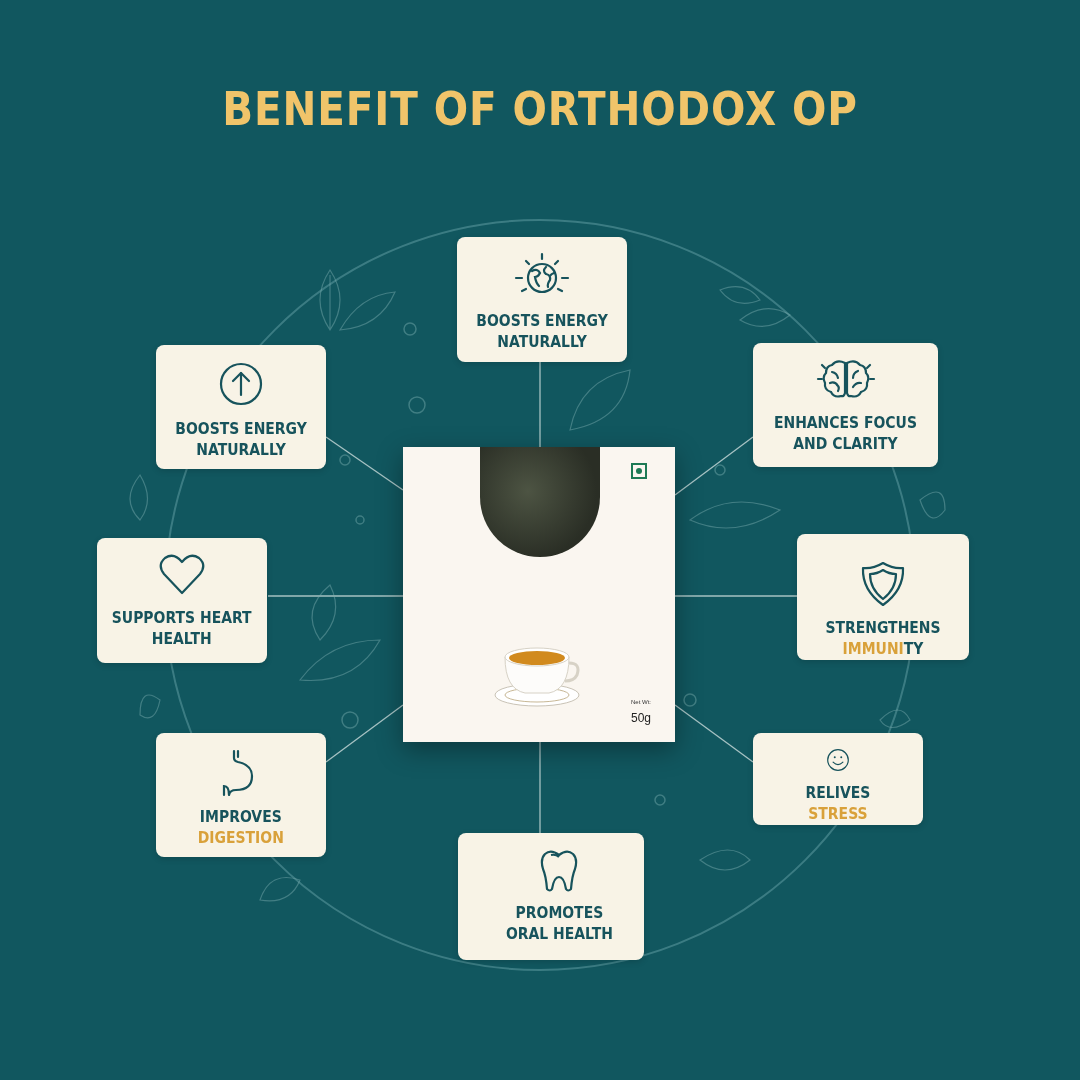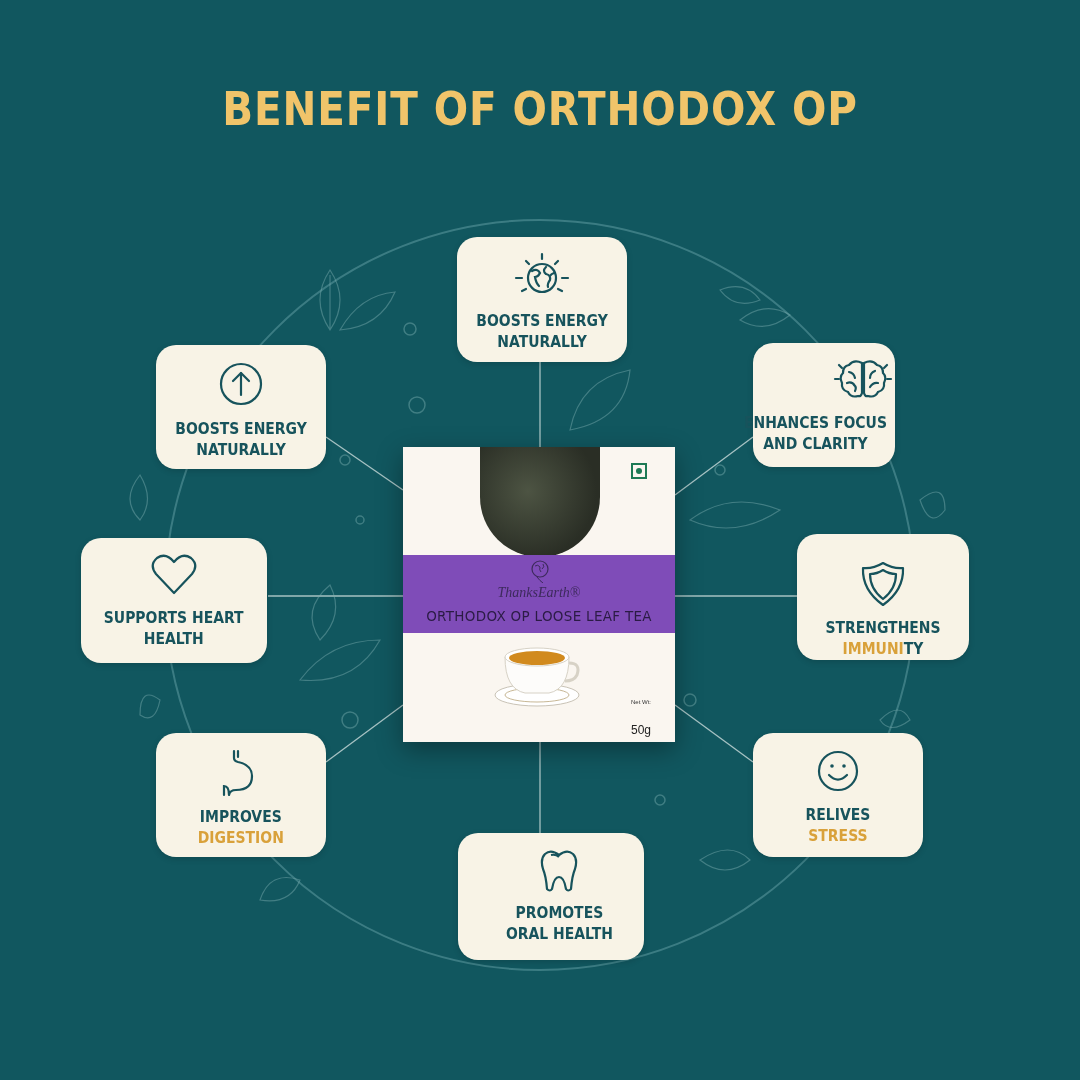--- a/index.html
+++ b/index.html
@@ -8,21 +8,21 @@
       background:#11575f;
       font-family:"Liberation Sans", "DejaVu Sans", sans-serif;
     }
     .bg { position:absolute; inset:0; }
     .title {
       position:absolute; left:0; right:0; top:82px; text-align:center;
       color:#f0c46a; font-weight:bold; font-size:46px; letter-spacing:1px;
       font-family:"DejaVu Sans", sans-serif; transform:scaleX(0.88);
     }
     .card {
-      position:absolute; background:#f8f3e6; border-radius:20px;
+      position:absolute; background:#f8f3e6; border-radius:8px;
       display:flex; flex-direction:column; align-items:center; justify-content:flex-start;
       box-shadow:0 2px 6px rgba(0,0,0,0.15);
       color:#17535c; text-align:center;
     }
     .card svg { margin-top:14px; }
     .card .lbl {
       font-family:"DejaVu Sans", sans-serif; font-weight:bold; font-size:15.5px;
       line-height:21px; margin-top:10px; transform:scaleX(0.9); white-space:nowrap;
     }
     .gold { color:#d9a13a; }
@@ -47,21 +47,21 @@
       font-family:"DejaVu Sans", sans-serif; font-size:13.5px; color:#2b1b45; letter-spacing:0.3px;
     }
     .veg {
       position:absolute; right:28px; top:16px; width:12px; height:12px;
       border:2px solid #1d7a55; display:flex; align-items:center; justify-content:center;
     }
     .veg::after { content:""; width:6px; height:6px; border-radius:50%; background:#1d7a55; }
     .netwt {
       position:absolute; right:24px; top:252px; text-align:right; font-size:6px; color:#333;
     }
-    .netwt .w { font-size:12px; color:#222; display:block; margin-top:18px; }
+    .netwt .w { font-size:12px; color:#222; display:block; margin-top:6px; }
   </style>
 </head>
 <body>
 
 <svg class="bg" width="1080" height="1080" viewBox="0 0 1080 1080">
   <circle cx="540" cy="595" r="375" fill="none" stroke="#5f9aa0" stroke-opacity="0.55" stroke-width="2"></circle>
   <g stroke="#d8e6e4" stroke-opacity="0.75" stroke-width="1.3">
     <line x1="540" y1="362" x2="540" y2="447"></line>
     <line x1="326" y1="437" x2="403" y2="490"></line>
     <line x1="753" y1="437" x2="675" y2="495"></line>
@@ -128,39 +128,39 @@
       <line x1="25" y1="36" x2="25" y2="14"></line>
         <polyline points="17,22 25,14 33,22"></polyline>
     </g>
   </svg>
   <div class="lbl">
     <div>BOOSTS ENERGY</div>
     <div>NATURALLY</div>
   </div>
 </div>
 
-<div class="card" style="left:753px;top:343px;width:142px;height:124px;align-items:flex-end;">
+<div class="card" style="left:753px;top:343px;width:185px;height:124px;">
   <svg width="64" height="46" viewBox="0 0 64 46">
     <g fill="none" stroke="#17535c" stroke-width="2.2" stroke-linecap="round">
       <path d="M31 6 q-8 -4 -13 2 q-6 1 -6 8 q-4 4 -1 10 q-1 7 6 9 q3 6 10 4 q3 1 4 -3 z"></path>
       <path d="M33 6 q8 -4 13 2 q6 1 6 8 q4 4 1 10 q1 7 -6 9 q-3 6 -10 4 q-3 1 -4 -3 z"></path>
       <path d="M18 15 q5 1 6 6 M16 26 q5 -2 8 3 M44 14 q-5 2 -5 7 M47 26 q-5 -1 -8 4 M24 34 q2 -4 -1 -6"></path>
       <line x1="4" y1="22" x2="8" y2="22"></line>
         <line x1="56" y1="22" x2="60" y2="22"></line>
       <line x1="8" y1="8" x2="11" y2="11"></line>
         <line x1="56" y1="8" x2="53" y2="11"></line>
     </g>
   </svg>
   <div class="lbl">
     <div>ENHANCES FOCUS</div>
     <div>AND CLARITY</div>
   </div>
 </div>
 
-<div class="card" style="left:81px;top:538px;width:186px;height:125px;">
+<div class="card" style="left:97px;top:538px;width:170px;height:125px;">
   <svg width="50" height="46" viewBox="0 0 50 46">
     <path d="M25 41 L7 22 q-7 -9 1 -16 q9 -6 17 4 q8 -10 17 -4 q8 7 1 16 z" fill="none" stroke="#17535c" stroke-width="2.2" stroke-linejoin="round"></path>
   </svg>
   <div class="lbl">
     <div>SUPPORTS HEART</div>
     <div>HEALTH</div>
   </div>
 </div>
 
 <div class="card" style="left:797px;top:534px;width:172px;height:126px;justify-content:flex-end;">
@@ -179,21 +179,21 @@
 <div class="card" style="left:156px;top:733px;width:170px;height:124px;">
   <svg width="50" height="50" viewBox="0 0 50 50">
     <path d="M18 4 v7 q0 3 4 4 q14 3 14 14 q0 14 -16 14 q-6 0 -7 5 M22 4 v6 M13 48 q0 -9 -5 -9 v9" fill="none" stroke="#17535c" stroke-width="2.2" stroke-linecap="round"></path>
   </svg>
   <div class="lbl">
     <div>IMPROVES</div>
     <div class="gold">DIGESTION</div>
   </div>
 </div>
 
-<div class="card" style="left:753px;top:733px;width:170px;height:124px;">
+<div class="card" style="left:753px;top:733px;width:170px;height:92px;">
   <svg width="48" height="48" viewBox="0 0 48 48">
     <g fill="none" stroke="#17535c" stroke-width="2.2" stroke-linecap="round">
       <circle cx="24" cy="24" r="19"></circle>
       <path d="M15 28 q9 9 18 0"></path>
     </g>
     <circle cx="18" cy="19" r="1.8" fill="#17535c"></circle>
       <circle cx="30" cy="19" r="1.8" fill="#17535c"></circle>
   </svg>
   <div class="lbl">
     <div>RELIVES</div>
@@ -207,29 +207,20 @@
   </svg>
   <div class="lbl">
     <div>PROMOTES</div>
     <div>ORAL HEALTH</div>
   </div>
 </div>
 
 <div class="box">
   <div class="leaves"></div>
   <div class="veg"></div>
-  <div class="band">
-    <svg style="position:absolute;left:126px;top:4px" width="22" height="24" viewBox="0 0 22 24">
-      <circle cx="11" cy="10" r="8" fill="none" stroke="#3d2a5c" stroke-width="1.2"></circle>
-      <path d="M6 7 q3 -2 5 1 q-1 3 1 5 M14 5 q2 3 -1 5" fill="none" stroke="#3d2a5c" stroke-width="1"></path>
-      <path d="M8 18 q3 4 6 6" fill="none" stroke="#3d2a5c" stroke-width="1"></path>
-    </svg>
-    <div class="brand">ThanksEarth®</div>
-    <div class="product">ORTHODOX OP LOOSE LEAF TEA</div>
-  </div>
   <svg style="position:absolute;left:90px;top:200px" width="90" height="62" viewBox="0 0 90 62">
     <ellipse cx="44" cy="48" rx="42" ry="11" fill="#fff" stroke="#c9c3b6" stroke-width="1"></ellipse>
     <ellipse cx="44" cy="48" rx="32" ry="7" fill="none" stroke="#b9a57a" stroke-width="0.8"></ellipse>
     <path d="M12 10 q0 32 20 36 h24 q20 -4 20 -36z" fill="#fdfcfa" stroke="#d7d2c6"></path>
     <ellipse cx="44" cy="10" rx="32" ry="9" fill="#fff" stroke="#d7d2c6"></ellipse>
     <ellipse cx="44" cy="11" rx="28" ry="7" fill="#d18a1e"></ellipse>
     <path d="M76 16 q12 0 8 12 q-3 6 -12 6" fill="none" stroke="#d7d2c6" stroke-width="3"></path>
   </svg>
   <div class="netwt">
     <span>Net Wt:</span>

